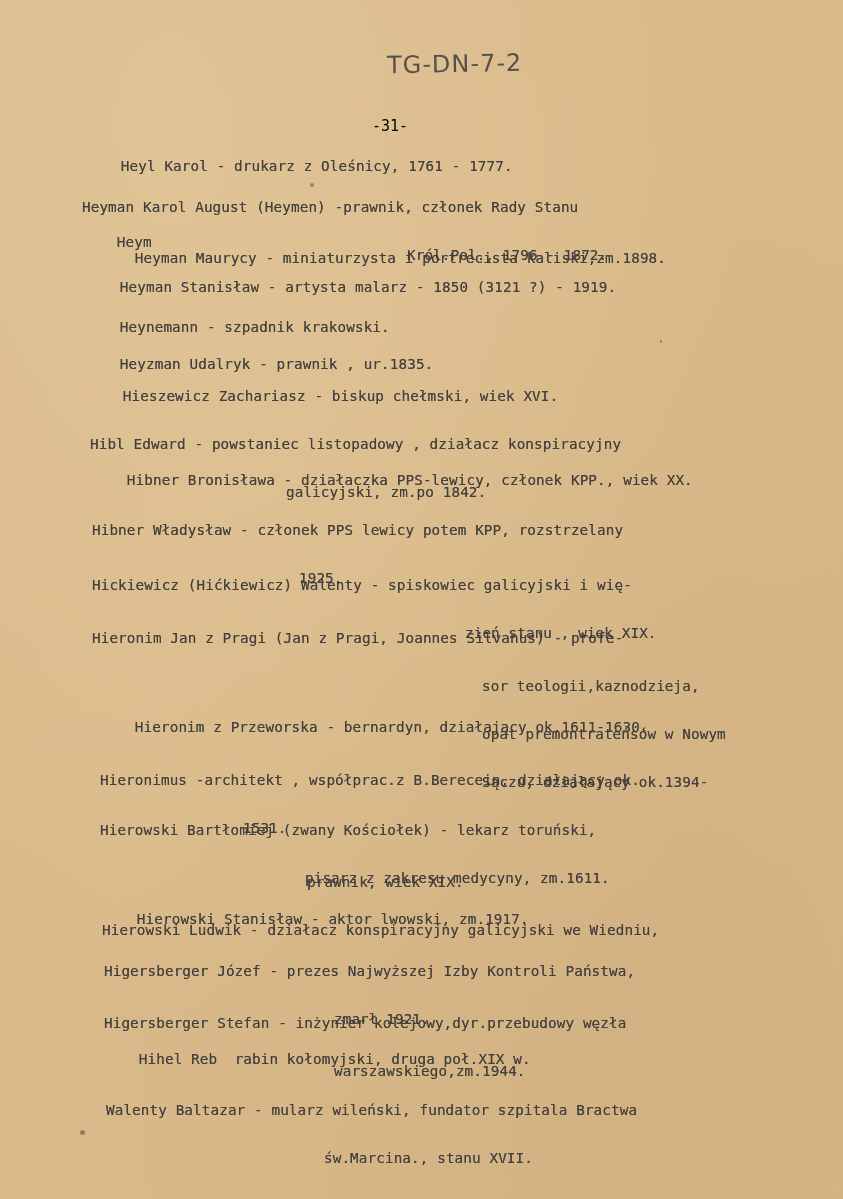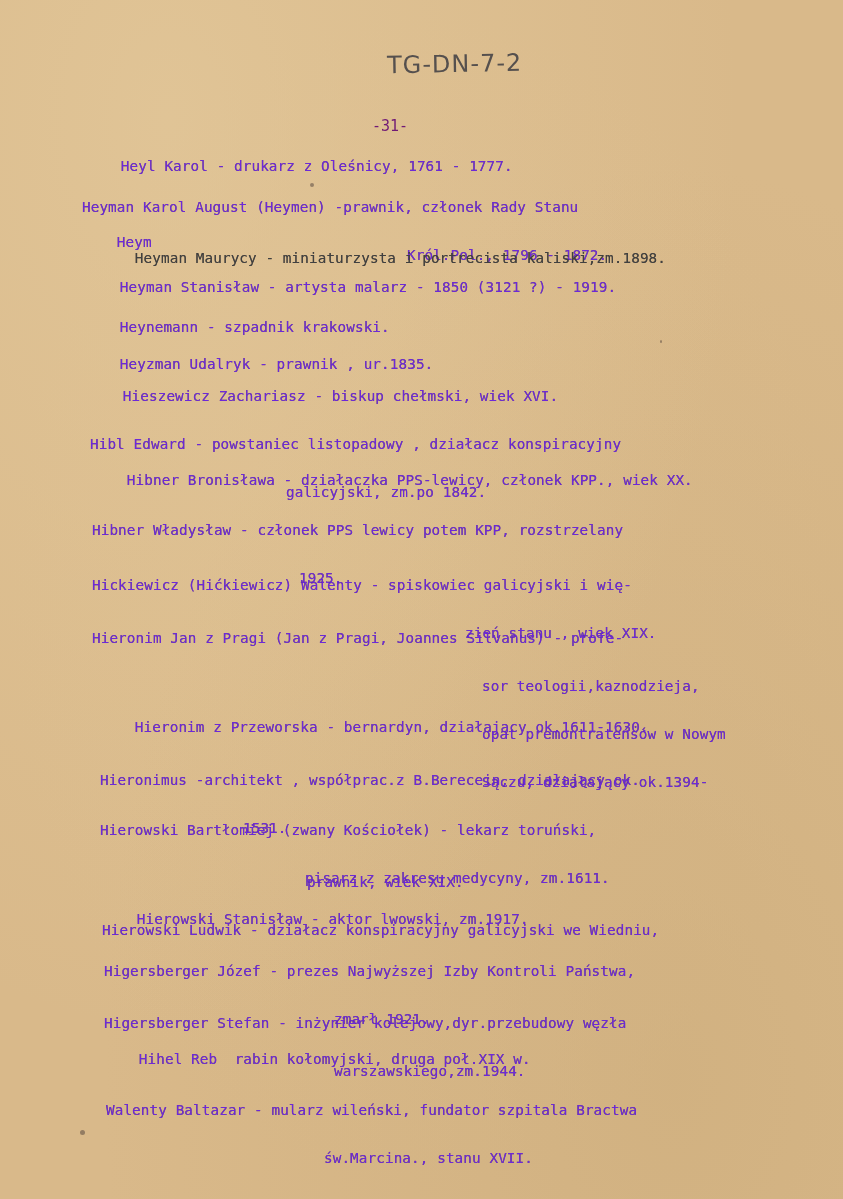--- a/index.html
+++ b/index.html
@@ -32,27 +32,27 @@
       font-size: 24px;
       letter-spacing: 1px;
       color: #55504e;
       transform: rotate(-1deg);
     }
     .page-number {
       position: absolute;
       left: 372px;
       top: 117px;
       font-size: 15px;
-      color: #701a75;
+      color: #000000;
     }
     .entry {
       position: absolute;
       font-size: 14.3px;
       line-height: 16px;
-      color: #6d28d9;
+      color: #404040;
       white-space: pre;
       letter-spacing: 0.1px;
       text-shadow: 0 0 0.4px rgba(50,40,35,0.6);
     }
     .entry .cont {
       display: block;
     }
     .faded { color: #404040; }
     .speck {
       position: absolute;

